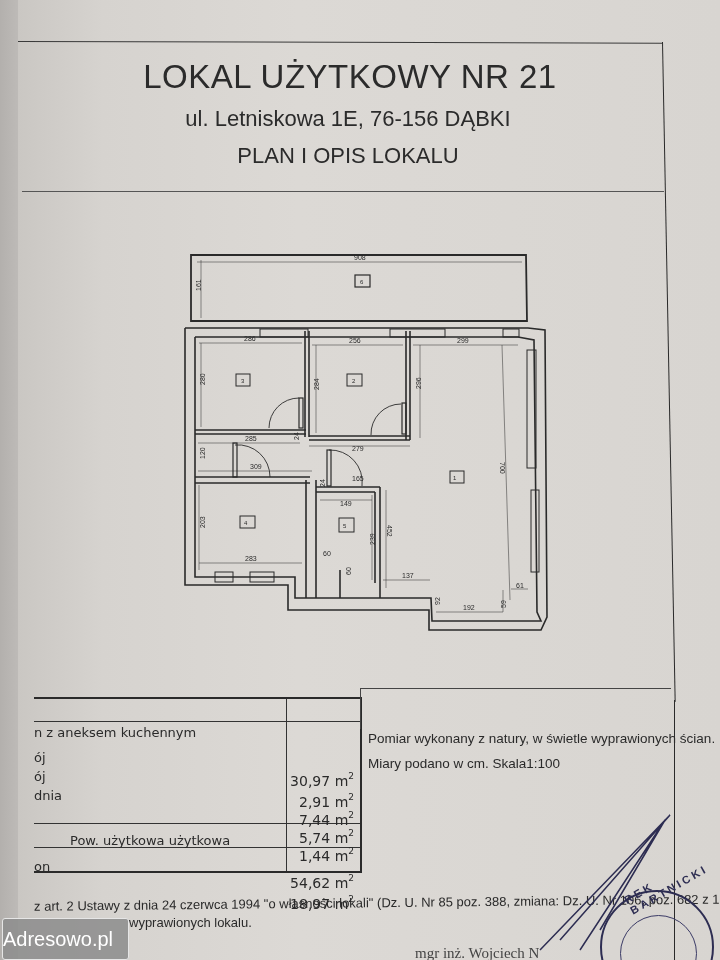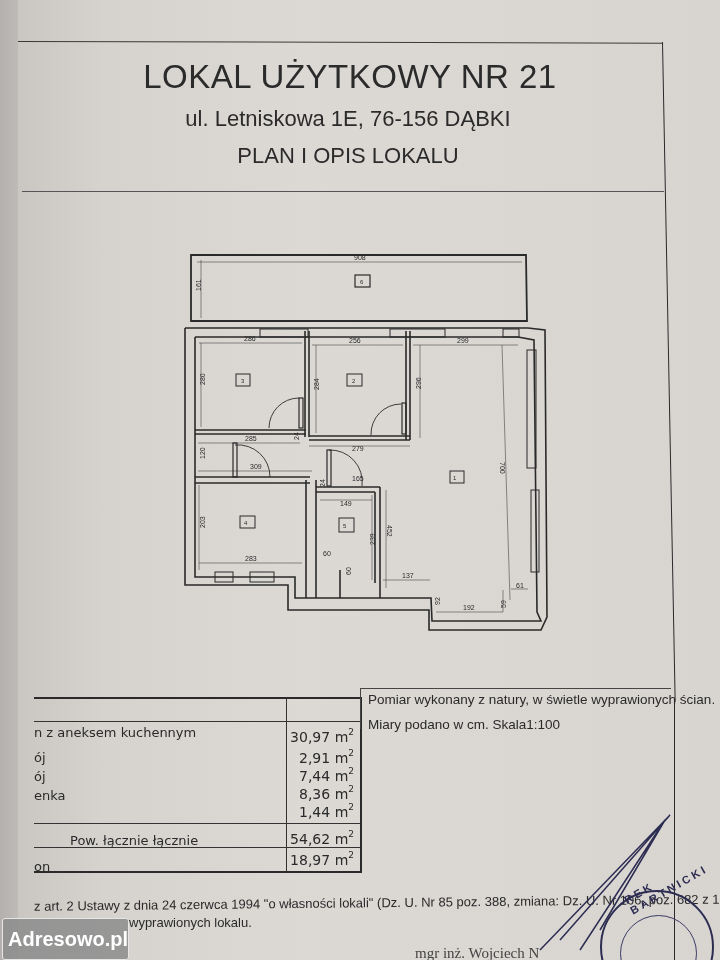--- a/index.html
+++ b/index.html
@@ -31,40 +31,40 @@
 
     .table {
       position:absolute; left:34px; top:697px; width:326px; height:172px;
       border-top:2px solid #2a2a2a; border-bottom:2px solid #2a2a2a;
       border-right:2px solid #2a2a2a;
       font-family:"DejaVu Sans", sans-serif; font-size:13px;
     }
     .table .vcol { position:absolute; left:252px; top:0; width:1px; height:100%; background:#333; }
     .table .hline { position:absolute; left:0; width:100%; height:1px; background:#333; }
     .table .cell { position:absolute; white-space:nowrap; color:#2a2a2a; }
-    .table .val { position:absolute; right:6px; text-align:center; white-space:nowrap; font-size:14px; }
+    .table .val { position:absolute; right:6px; text-align:center; white-space:nowrap; font-size:14px;margin-top:44px; }
     .table .val sup { font-size:9px; vertical-align:7px; }
 
     .note-box { position:absolute; left:360px; top:688px; width:310px; height:40px; border-top:1px solid #444; border-left:1px solid #444; }
-    .note { position:absolute; left:368px; font-size:13.5px; white-space:nowrap; color:#2a2a2a; }
+    .note { position:absolute; left:368px; font-size:13.5px; white-space:nowrap; color:#2a2a2a;margin-top:39px; }
     .n1 { top:692px; } .n2 { top:717px; }
 
     .foot { position:absolute; font-size:13px; white-space:nowrap; color:#2a2a2a; }
     .f1 { left:34px; top:895px; transform:rotate(-0.6deg); }
     .f2 { left:34px; top:915px; }
     .f3 { left:415px; top:945px; font-family:"Liberation Serif", serif; font-size:15px; color:#444; }
 
     .stamp { position:absolute; left:600px; top:890px; width:110px; height:110px; border-radius:50%; border:2px solid #2d2d52; }
     .stamp-in { position:absolute; left:620px; top:915px; width:75px; height:75px; border-radius:50%; border:1px solid #3b3b66; }
     .stamp-text { position:absolute; left:628px; top:894px; font-size:11px; letter-spacing:3px; color:#2d2d52; transform:rotate(-30deg); transform-origin:left; font-weight:bold; }
 
     .watermark {
       position:absolute; left:2px; top:918px; width:125px; height:40px;
       background:rgba(140,140,140,0.85); border:1px solid #e6e6e6; border-radius:3px;
-      color:#fff; font-size:20px; line-height:40px; text-align:right;font-weight:bold;
+      color:#fff; font-size:20px; line-height:40px; text-align:left;
     }
   </style>
 </head>
 <body>
 
 <div class="page-shadow"></div>
 <div class="paper"></div>
 <div class="frame-top"></div>
 <div class="frame-div"></div>
 <div class="frame-right"></div>
@@ -205,26 +205,26 @@
 
   <div class="cell" style="left:0; top:26px;">n z aneksem kuchennym</div>
   <div class="val" style="top:28px;"><span>30,97</span> <span>m</span><sup>2</sup></div>
 
   <div class="cell" style="left:0; top:51px;">ój</div>
   <div class="val" style="top:49px;"><span>2,91</span> <span>m</span><sup>2</sup></div>
 
   <div class="cell" style="left:0; top:70px;">ój</div>
   <div class="val" style="top:67px;"><span>7,44</span> <span>m</span><sup>2</sup></div>
 
-  <div class="cell" style="left:0; top:89px;">enka</div>
-  <div class="val" style="top:85px;"><span>8,36</span> <span>m</span><sup>2</sup></div>
+  <div class="cell" style="left:0; top:89px;">dnia</div>
+  <div class="val" style="top:85px;"><span>5,74</span> <span>m</span><sup>2</sup></div>
 
   <div class="val" style="top:103px;"><span>1,44</span> <span>m</span><sup>2</sup></div>
 
-  <div class="cell" style="left:36px; top:134px;">Pow. łącznie łącznie</div>
+  <div class="cell" style="left:36px; top:134px;">Pow. użytkowa użytkowa</div>
   <div class="val" style="top:130px;"><span>54,62</span> <span>m</span><sup>2</sup></div>
 
   <div class="cell" style="left:0; top:160px;">on</div>
   <div class="val" style="top:151px;"><span>18,97</span> <span>m</span><sup>2</sup></div>
 </div>
 
 <div class="note-box"></div>
 <div class="note n1">Pomiar wykonany z natury, w świetle wyprawionych ścian.</div>
 <div class="note n2">Miary podano w cm. Skala1:100</div>
 

